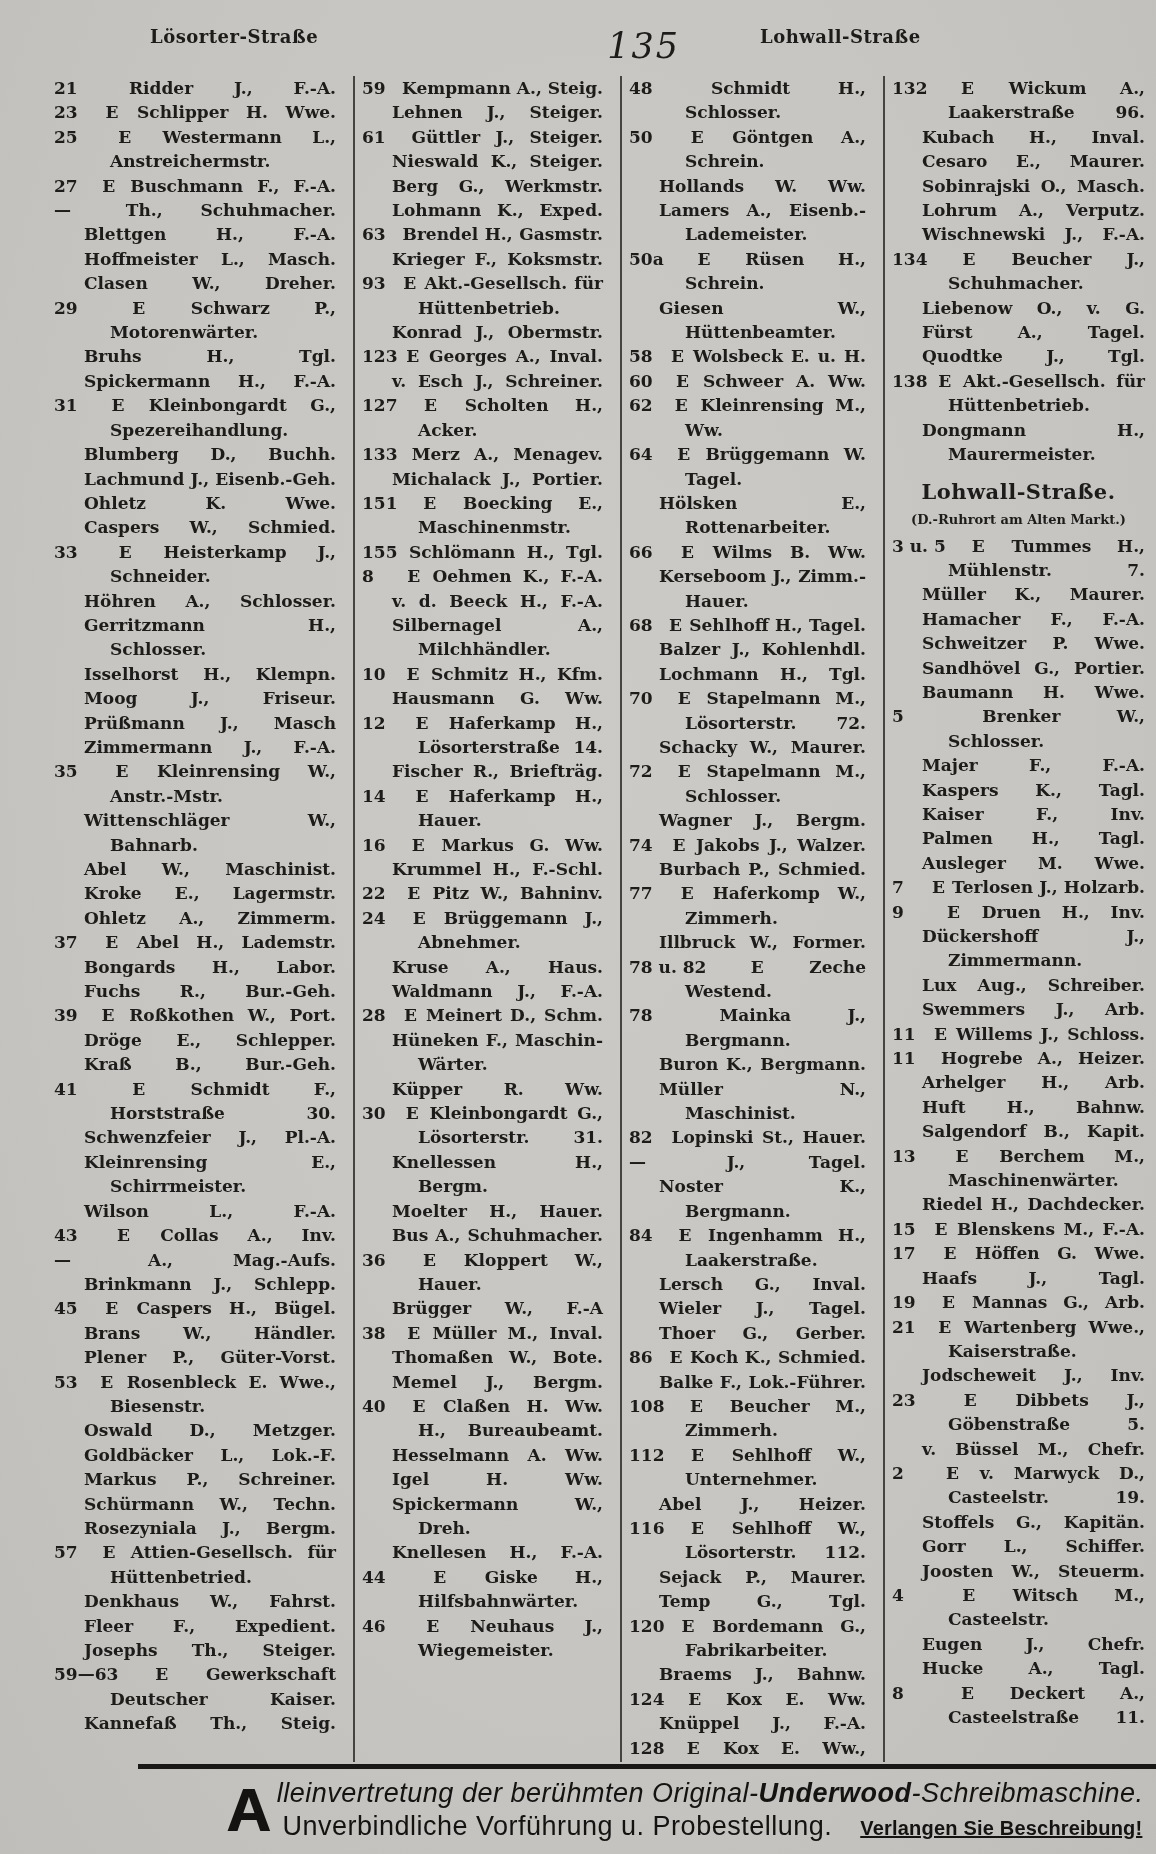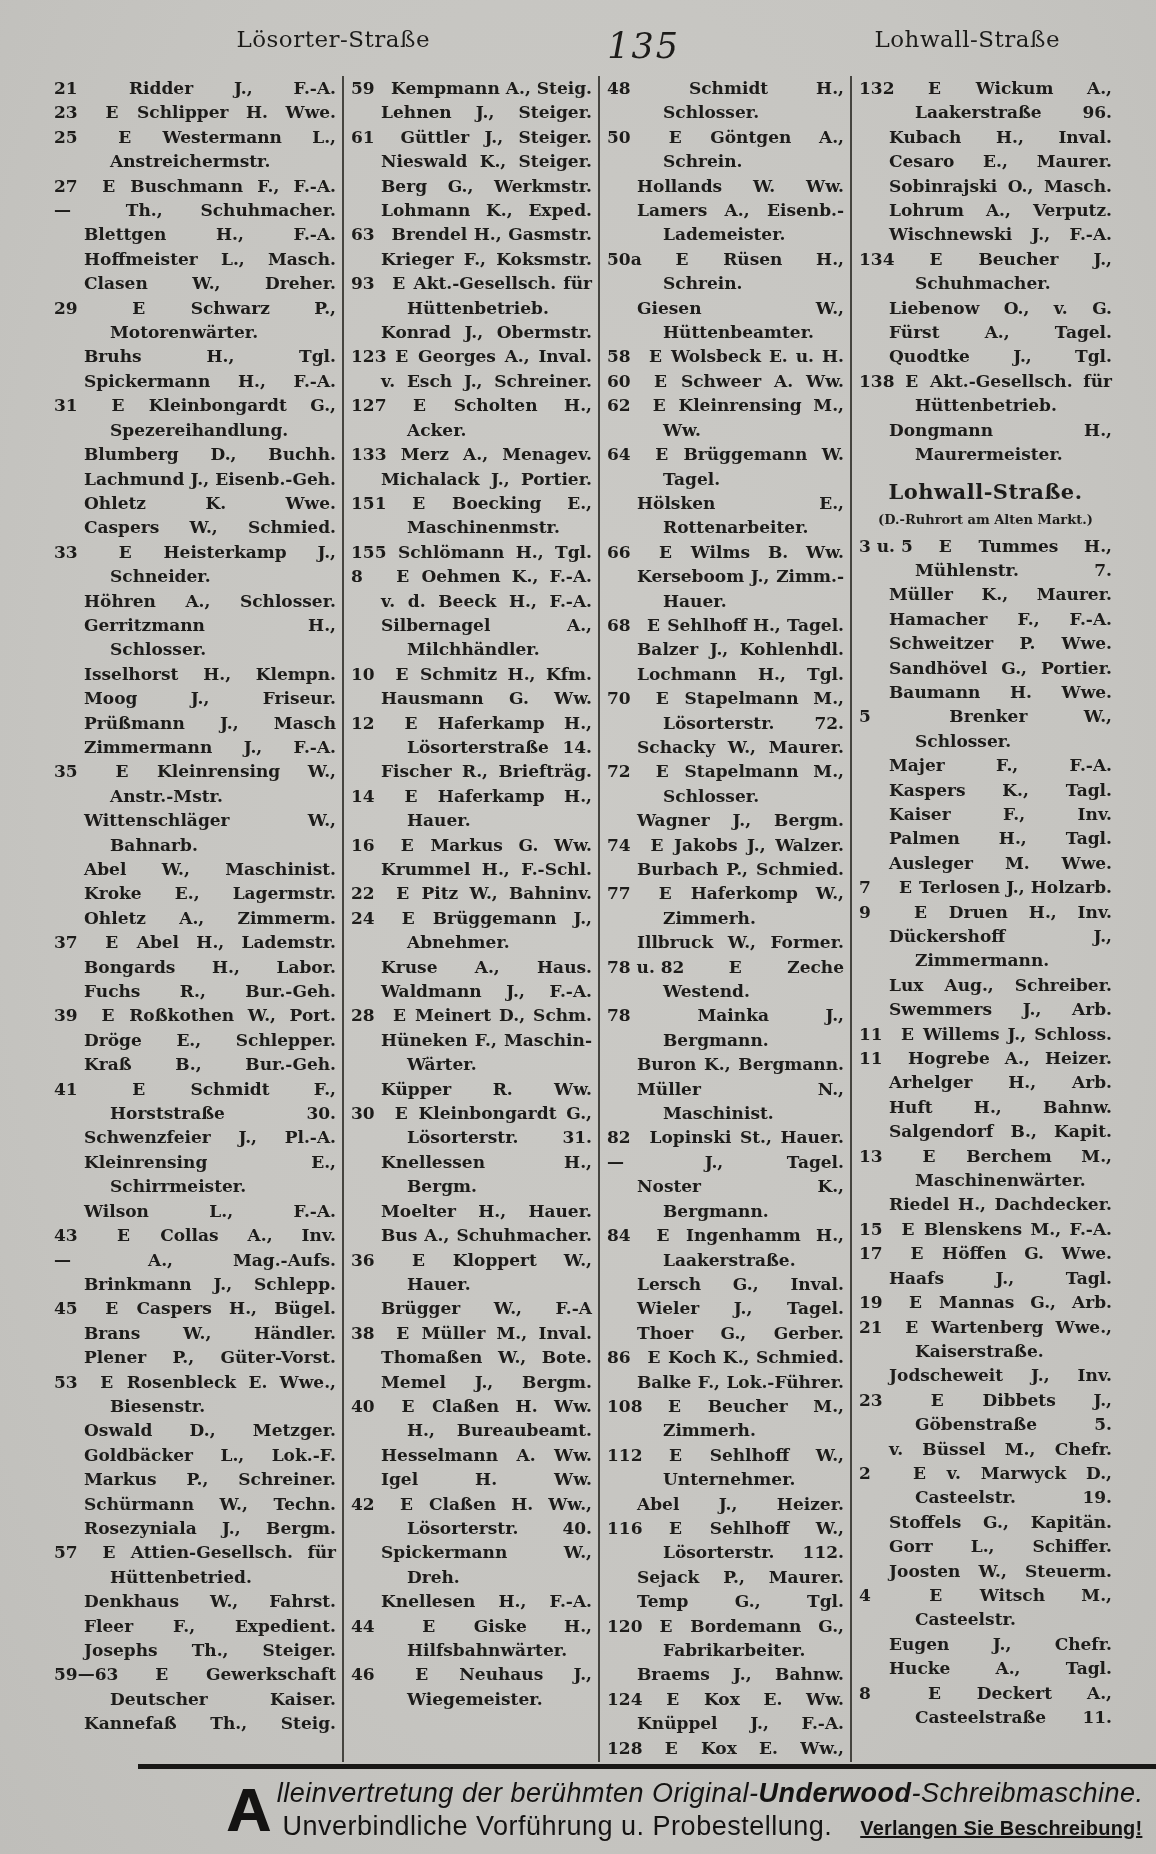--- a/index.html
+++ b/index.html
@@ -3,28 +3,28 @@
 <meta charset="utf-8">
 <style>
   html,body { margin:0; padding:0; background:#9a9996; }
   .page {
     position:relative; width:1156px; height:1854px; margin:0 auto;
     background: radial-gradient(ellipse at 50% 40%, #cbcac6 0%, #c6c5c1 60%, #bfbeba 100%);
     font-family:"DejaVu Serif", serif; color:#1d1c1a; overflow:hidden;
   }
   
   .page-header { position:absolute; top:26px; left:0; width:100%; height:46px; }
-  .hdr { position:absolute; font-weight:normal; font-size:23px; letter-spacing:0.5px; text-align:right; }
+  .hdr { position:absolute; font-weight:bold; font-size:18px; letter-spacing:0.5px; text-align:left; }
   .hdr.left  { left:150px;  width:280px; }
   .hdr.right { left:760px; width:300px; }
   .hdr.num   { left:520px; width:160px; font-weight:normal; font-style:italic; font-size:35px; letter-spacing:2px; }
   
   .columns {
     position:absolute; top:76px; left:54px; width:1098px; height:1686px;
-    display:grid; grid-template-columns:288px 256px 252px 268px; column-gap:0;
+    display:grid; grid-template-columns:288px 256px 252px 268px; column-gap:11px;
   }
   .col { overflow:hidden; padding-right:6px; }
   .col + .col { border-left:2px solid #45443f; padding-left:7px; }
   .ln {
     font-size:17px; line-height:24.4px; font-weight:bold;
     padding-left:56px; text-indent:-56px;
     text-align:justify; text-align-last:justify;
   }
   .ln.person { text-indent:-26px; }
   .ln.deep   { text-indent:0; }
@@ -159,21 +159,20 @@
         <div class="ln person"><span>Bus A., Schuhmacher.</span></div>
         <div class="ln"><span class="num">36</span> <span class="own">E</span> <span>Kloppert W., Hauer.</span></div>
         <div class="ln person"><span>Brügger W., F.-A</span></div>
         <div class="ln"><span class="num">38</span> <span class="own">E</span> <span>Müller M., Inval.</span></div>
         <div class="ln person"><span>Thomaßen W., Bote.</span></div>
         <div class="ln person"><span>Memel J., Bergm.</span></div>
         <div class="ln"><span class="num">40</span> <span class="own">E</span> <span>Claßen H. Ww.</span></div>
         <div class="ln person deep"><span>H., Bureaubeamt.</span></div>
         <div class="ln person"><span>Hesselmann A. Ww.</span></div>
         <div class="ln person"><span>Igel H. Ww.</span></div>
-        <div class="ln"><span class="num">42</span> <span class="own">E</span> <span>Claßen H. Ww., Lösorterstr. 40.</span></div>
         <div class="ln person"><span>Spickermann W., Dreh.</span></div>
         <div class="ln person"><span>Knellesen H., F.-A.</span></div>
         <div class="ln"><span class="num">44</span> <span class="own">E</span> <span>Giske H., Hilfsbahnwärter.</span></div>
         <div class="ln"><span class="num">46</span> <span class="own">E</span> <span>Neuhaus J., Wiegemeister.</span></div>
         <div class="ln person"></div>
       </div>
     <div class="col" id="col2">
         <div class="ln"><span class="num">48</span> <span>Schmidt H., Schlosser.</span></div>
         <div class="ln"><span class="num">50</span> <span class="own">E</span> <span>Göntgen A., Schrein.</span></div>
         <div class="ln person"><span>Hollands W. Ww.</span></div>

